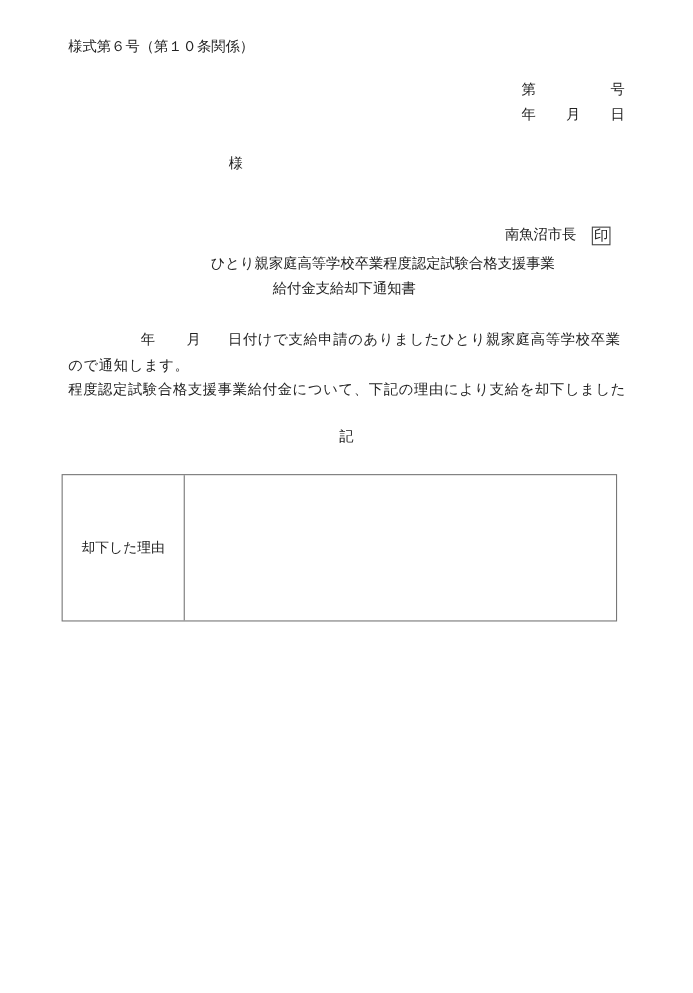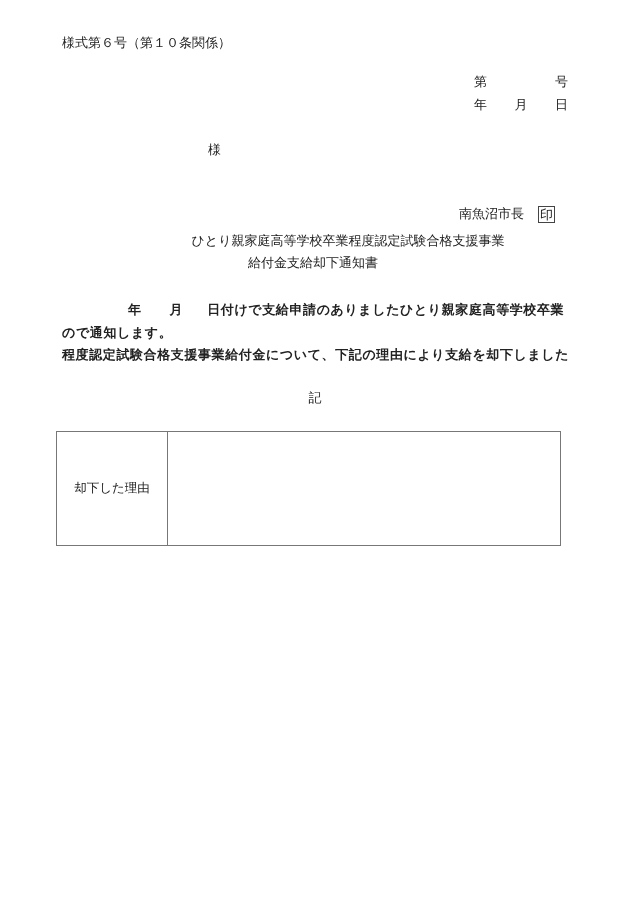--- a/index.html
+++ b/index.html
@@ -16,29 +16,29 @@
   .addressee { left: 208px; top: 142px; }
   .issuer { left: 459px; top: 186px; display: flex; align-items: flex-start; margin-top: 20px; }
   .seal {
     display: inline-block; border: 1px solid #444; padding: 0 1px;
     line-height: 15px; margin-left: 14px;
   }
   .title1 { left: 0; width: 630px; text-align: center; top: 233px; margin-left: 33px; }
   .title2 { left: 0; width: 626px; text-align: center; top: 255px; }
   .body-text {
     position: absolute; left: 62px; top: 299px; width: 516px;
-    line-height: 22.5px; letter-spacing: 0.6px; white-space: normal; font-weight: bold;
+    line-height: 22.5px; letter-spacing: 0.6px; white-space: normal;
   }
   .body-line { display: block; white-space: nowrap; }
   .gap-a { display: inline-block; width: 66px; }
   .gap-b { display: inline-block; width: 28px; }
   .gap-c { display: inline-block; width: 24px; }
   .ki { left: 0; width: 630px; text-align: center; top: 390px; }
   .reason-table {
-    position: absolute; left: 56px; top: 431px; width: 505px; height: 115px;
+    position: absolute; left: 56px; top: 431px; width: 505px; height: 134px;
     border: 1px solid #777; box-sizing: border-box; display: flex;
   }
   .reason-label {
     width: 110px; border-right: 1px solid #777; display: flex;
     align-items: center; justify-content: center; font-size: 12.5px;
   }
   .reason-value { flex: 1; }
 </style>
 </head>
 <body>

